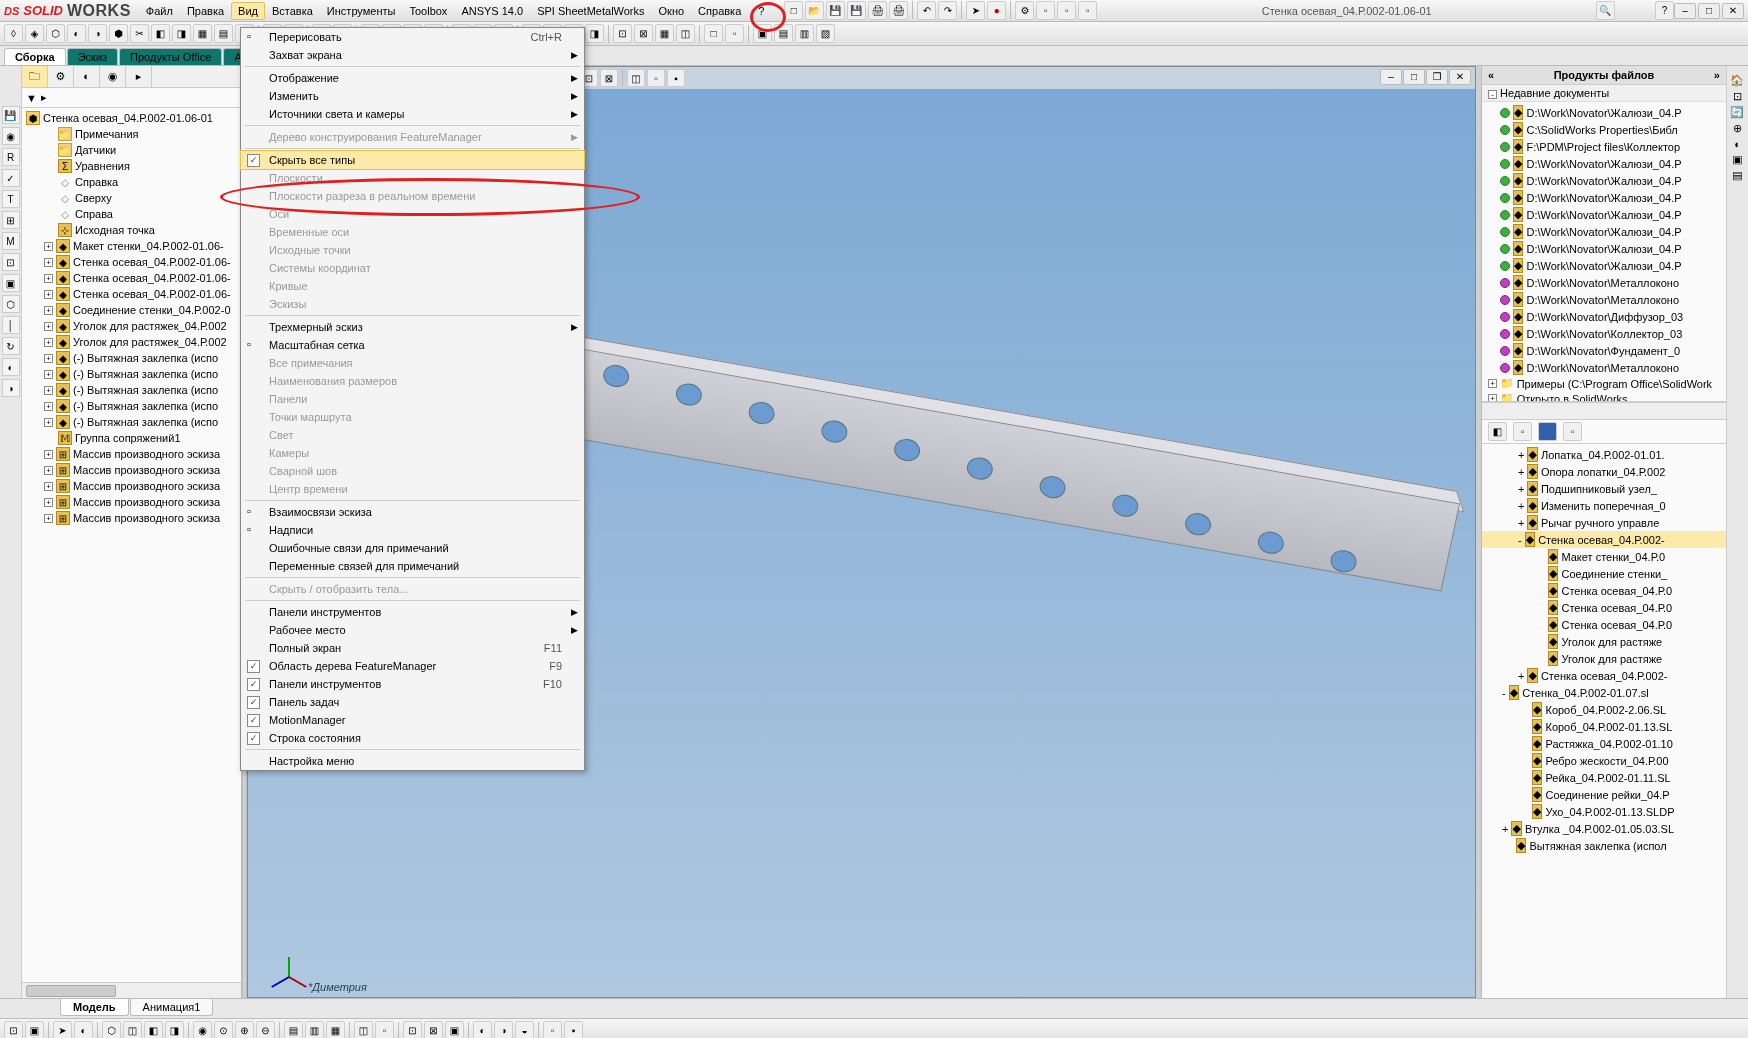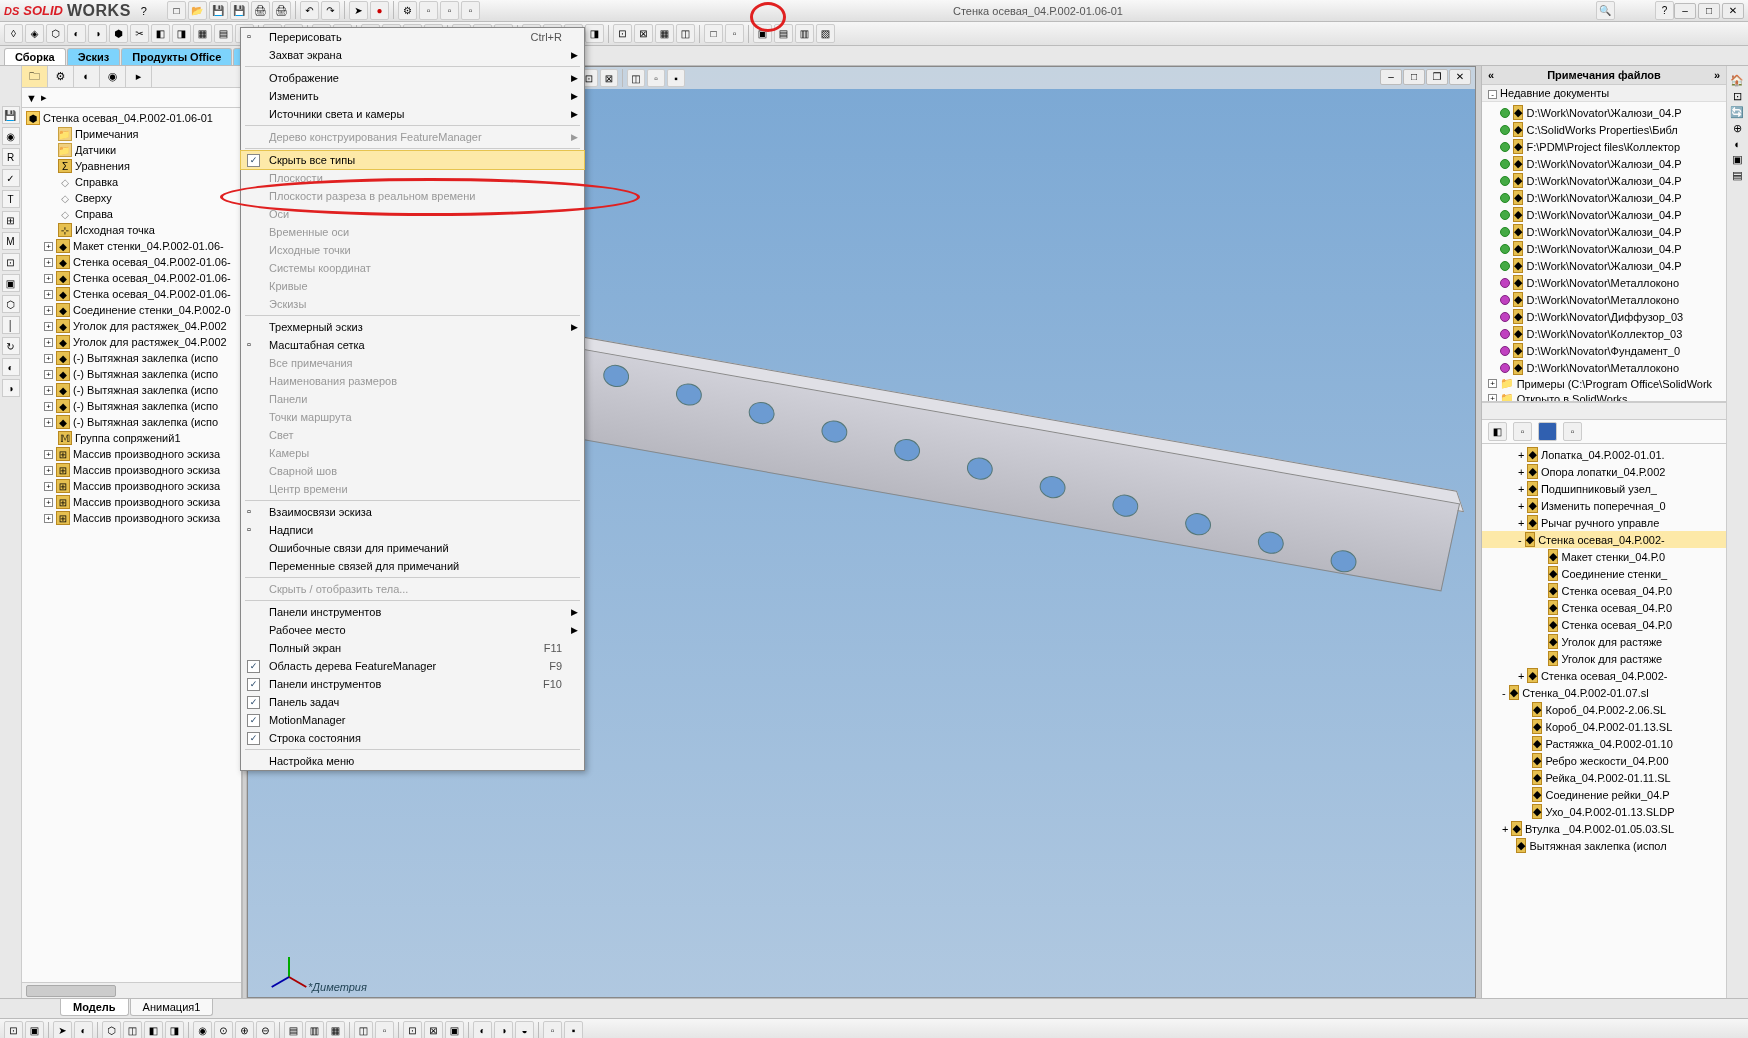--- a/index.html
+++ b/index.html
@@ -13,21 +13,21 @@
 .menubar span.active { background: #fde9a8; border: 1px solid #e6c34e; border-radius: 2px; padding: 2px 6px; }
 .title-center { flex: 1; text-align: center; color: #555; }
 .winbtns { display: flex; gap: 2px; }
 .winbtn { width: 22px; height: 16px; background: #eee; border: 1px solid #bbb; border-radius: 2px; text-align: center; line-height: 13px; font-size: 10px; }
 
 .toolbar { height: 24px; background: linear-gradient(#f6f6f6,#e2e2e2); display: flex; align-items: center; padding: 0 4px; gap: 2px; border-bottom: 1px solid #bbb; }
 .tbtn { width: 19px; height: 19px; background: #f0f0f0; border: 1px solid #ccc; border-radius: 2px; display:inline-flex; align-items:center; justify-content:center; font-size:10px; }
 .tsep { width: 1px; height: 18px; background: #bbb; margin: 0 2px; }
 
 .tabs { height: 20px; background: #e8e8e8; display: flex; align-items: flex-end; padding-left: 4px; border-bottom: 1px solid #bbb; }
-.tab { padding: 2px 10px; background: #7dd3fc; border: 1px solid #bbb; border-bottom: none; border-radius: 3px 3px 0 0; margin-right: 1px; font-weight: bold; }
+.tab { padding: 2px 10px; background: #0f766e; border: 1px solid #bbb; border-bottom: none; border-radius: 3px 3px 0 0; margin-right: 1px; }
 .tab.active { background: #fff; font-weight: bold; }
 
 .main { display: flex; height: 932px; }
 
 .leftvert { width: 22px; background: #e8e8e8; display: flex; flex-direction: column; align-items: center; gap: 3px; padding-top: 40px; border-right: 1px solid #ccc; }
 .leftvert .vbtn { width: 18px; height: 18px; border: 1px solid #ccc; background: #f4f4f4; font-size:10px; display:flex;align-items:center;justify-content:center; }
 
 .sidebar { width: 220px; background: #fafafa; border-right: 1px solid #bbb; display: flex; flex-direction: column; }
 .side-tabs { height: 22px; display: flex; background: #f0f0f0; border-bottom: 1px solid #ccc; }
 .side-tabs span { width: 26px; text-align:center; line-height:20px; border-right:1px solid #ccc; }
@@ -90,20 +90,32 @@
 .hscroll { height:16px; background:#eee; border-top:1px solid #ccc; position:relative; }
 .hscroll .thumb { position:absolute; top:2px; height:12px; background:#ccc; border:1px solid #aaa; border-radius:2px; }
 </style>
 </head>
 <body>
 
 <div class="titlebar">
   <span class="logo"><span style="color:#da1d25">DS</span></span>
   <span class="logo">SOLID</span>
     <span class="logo-sub">WORKS</span>
+  <div class="menubar" id="menubar">
+      <span>Файл</span>
+      <span>Правка</span>
+      <span class="active">Вид</span>
+      <span>Вставка</span>
+      <span>Инструменты</span>
+      <span>Toolbox</span>
+      <span>ANSYS 14.0</span>
+      <span>SPI SheetMetalWorks</span>
+      <span>Окно</span>
+      <span>Справка</span>
+    </div>
   <span style="margin-left:10px">?</span>
   <div style="display:flex;gap:2px;margin-left:20px">
     <span class="tbtn">□</span>
     <span class="tbtn">📂</span>
     <span class="tbtn">💾</span>
     <span class="tbtn">💾</span>
     <span class="tbtn">🖨</span>
     <span class="tbtn">🖨</span>
     <span class="tsep"></span>
     <span class="tbtn">↶</span>
@@ -410,21 +422,21 @@
       <div class="ax" style="background:#00a;transform:rotate(-120deg);bottom:0;left:20px"></div>
     </div>
     <div class="vp-label">*Диметрия</div>
   </div>
 
   <div style="width:5px;background:#d0d0d0"></div>
 
   <div class="rightpanel">
     <div class="rp-title">
       <span>«</span>
-      <span>Примечания файлов</span>
+      <span>Продукты файлов</span>
       <span>»</span>
     </div>
     <div class="rp-sub">
       <span class="exp" style="border:1px solid #888;width:9px;height:9px;display:inline-block;font-size:8px;line-height:7px;text-align:center;background:#fff">-</span>
       <span>Недавние документы</span>
     </div>
     <div class="rp-tree" id="rptree">
         <div class="rp-item">
           <span class="dot dot-g"></span>
           <span class="ico ico-part">◆</span>

